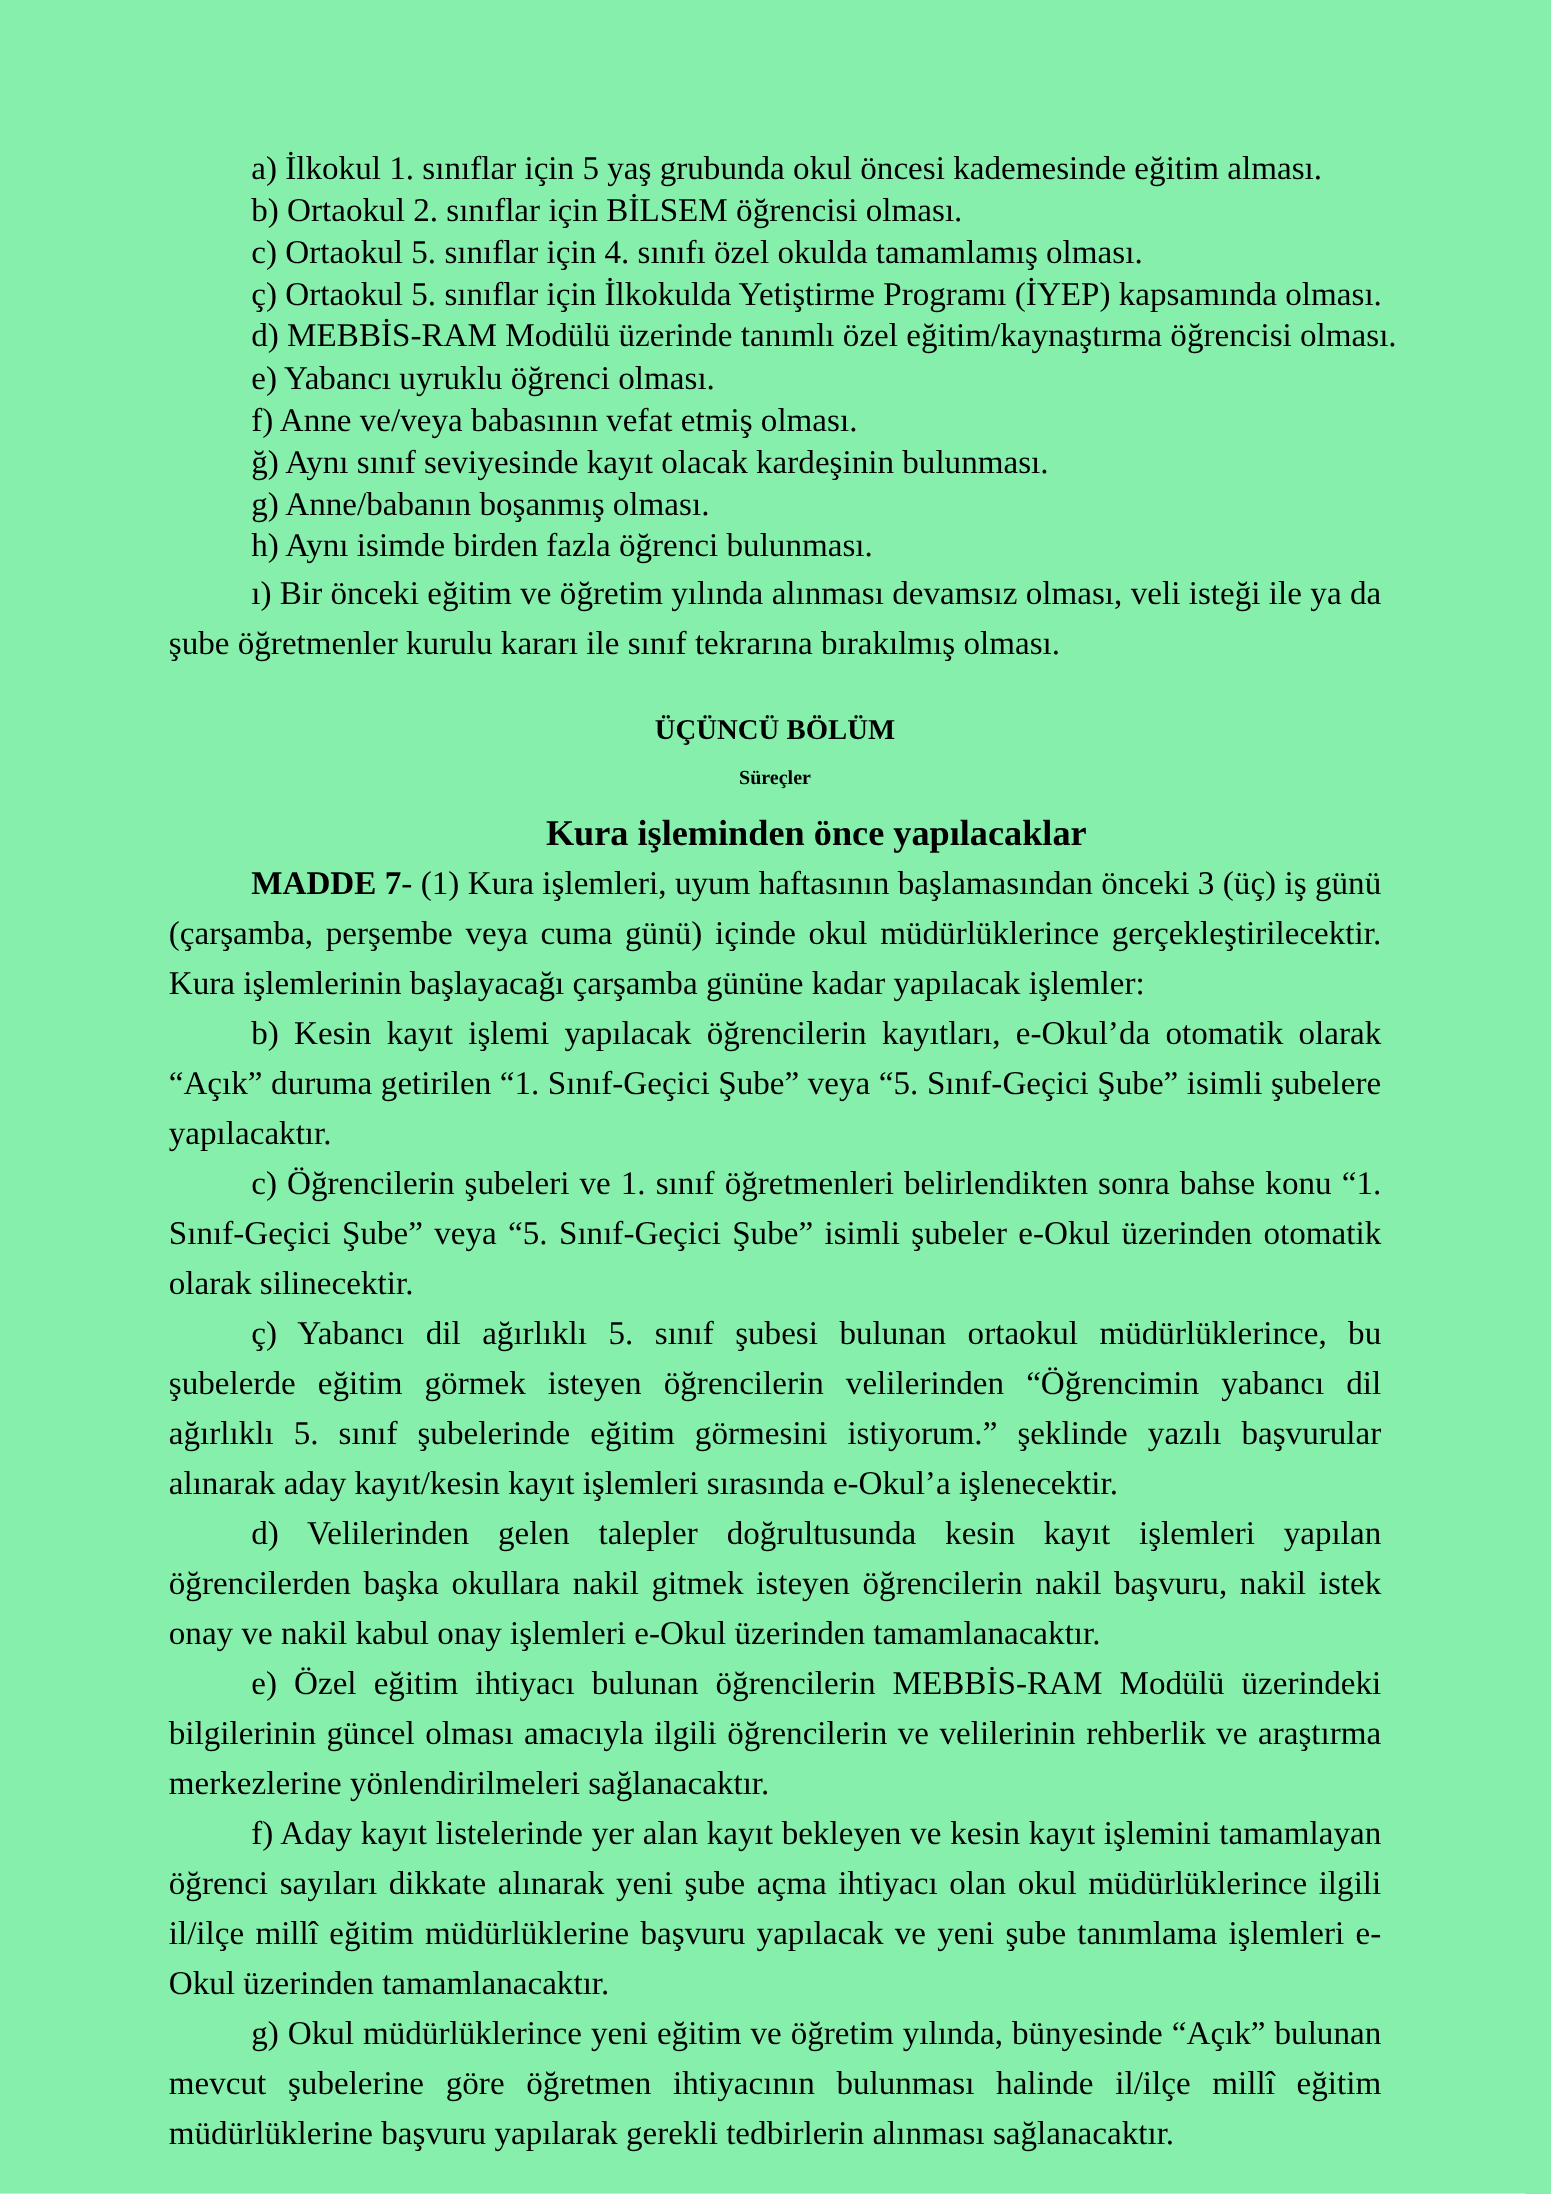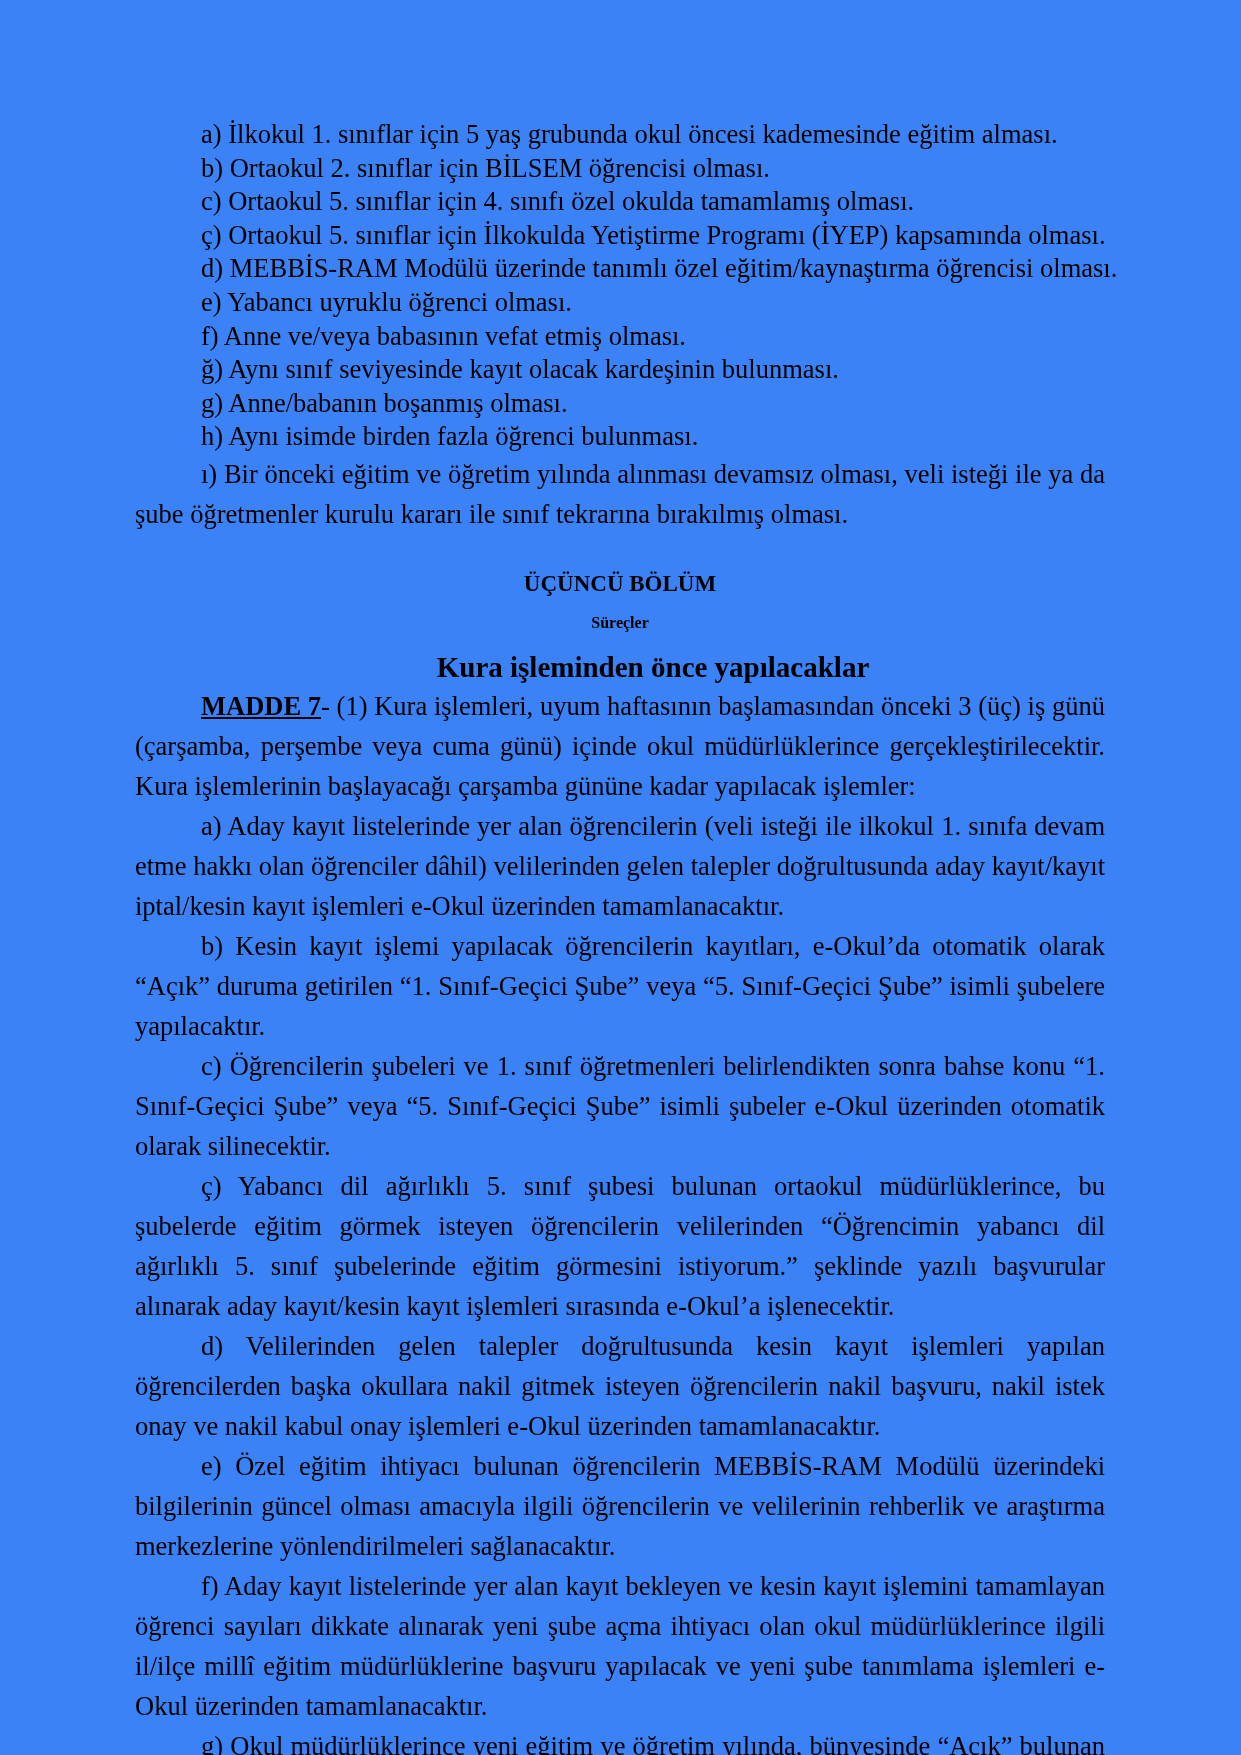--- a/index.html
+++ b/index.html
@@ -8,21 +8,21 @@
     background: #ffffff;
   }
   body {
     font-family: "Liberation Serif", "DejaVu Serif", serif;
     color: #000000;
   }
   .page {
     position: relative;
     width: 1241px;
     height: 1755px;
-    background: #3b82f6;
+    background: #86efac;
     overflow: hidden;
     box-sizing: border-box;
   }
   .content {
     position: absolute;
     left: 135px;
     top: 118px;
     width: 970px;
   }
   
@@ -67,21 +67,21 @@
   .section-heading {
     font-size: 29px;
     line-height: 38px;
     font-weight: bold;
     text-align: center;
     text-indent: 66px;
     margin: 0;
   }
   .spacer-lg { height: 30px; }
   .spacer-sm { height: 6px; }
-  b.madde { font-weight: bold; text-decoration: underline; }
+  b.madde { font-weight: bold; }
 </style>
 </head>
 <body>
 
 <div class="page">
   <div class="content">
 
     <ul class="simple-list">
       <li class="simple-item">a) İlkokul 1. sınıflar için 5 yaş grubunda okul öncesi kademesinde eğitim alması.</li>
       <li class="simple-item">b) Ortaokul 2. sınıflar için BİLSEM öğrencisi olması.</li>
@@ -101,21 +101,20 @@
 
     <p class="chapter-heading">ÜÇÜNCÜ BÖLÜM</p>
     <p class="chapter-subheading">Süreçler</p>
 
     <div class="spacer-sm"></div>
 
     <p class="section-heading">Kura işleminden önce yapılacaklar</p>
 
     <p class="para"><b class="madde">MADDE 7</b><span>- (1) Kura işlemleri, uyum haftasının başlamasından önceki 3 (üç) iş günü (çarşamba, perşembe veya cuma günü) içinde okul müdürlüklerince gerçekleştirilecektir. Kura işlemlerinin başlayacağı çarşamba gününe kadar yapılacak işlemler:</span></p>
 
-    <p class="para">a) Aday kayıt listelerinde yer alan öğrencilerin (veli isteği ile ilkokul 1. sınıfa devam etme hakkı olan öğrenciler dâhil) velilerinden gelen talepler doğrultusunda aday kayıt/kayıt iptal/kesin kayıt işlemleri e-Okul üzerinden tamamlanacaktır.</p>
     <p class="para">b) Kesin kayıt işlemi yapılacak öğrencilerin kayıtları, e-Okul’da otomatik olarak “Açık” duruma getirilen “1. Sınıf-Geçici Şube” veya “5. Sınıf-Geçici Şube” isimli şubelere yapılacaktır.</p>
     <p class="para">c) Öğrencilerin şubeleri ve 1. sınıf öğretmenleri belirlendikten sonra bahse konu “1. Sınıf-Geçici Şube” veya “5. Sınıf-Geçici Şube” isimli şubeler e-Okul üzerinden otomatik olarak silinecektir.</p>
     <p class="para">ç) Yabancı dil ağırlıklı 5. sınıf şubesi bulunan ortaokul müdürlüklerince, bu şubelerde eğitim görmek isteyen öğrencilerin velilerinden “Öğrencimin yabancı dil ağırlıklı 5. sınıf şubelerinde eğitim görmesini istiyorum.” şeklinde yazılı başvurular alınarak aday kayıt/kesin kayıt işlemleri sırasında e-Okul’a işlenecektir.</p>
     <p class="para">d) Velilerinden gelen talepler doğrultusunda kesin kayıt işlemleri yapılan öğrencilerden başka okullara nakil gitmek isteyen öğrencilerin nakil başvuru, nakil istek onay ve nakil kabul onay işlemleri e-Okul üzerinden tamamlanacaktır.</p>
     <p class="para">e) Özel eğitim ihtiyacı bulunan öğrencilerin MEBBİS-RAM Modülü üzerindeki bilgilerinin güncel olması amacıyla ilgili öğrencilerin ve velilerinin rehberlik ve araştırma merkezlerine yönlendirilmeleri sağlanacaktır.</p>
     <p class="para">f) Aday kayıt listelerinde yer alan kayıt bekleyen ve kesin kayıt işlemini tamamlayan öğrenci sayıları dikkate alınarak yeni şube açma ihtiyacı olan okul müdürlüklerince ilgili il/ilçe millî eğitim müdürlüklerine başvuru yapılacak ve yeni şube tanımlama işlemleri e-Okul üzerinden tamamlanacaktır.</p>
     <p class="para">g) Okul müdürlüklerince yeni eğitim ve öğretim yılında, bünyesinde “Açık” bulunan mevcut şubelerine göre öğretmen ihtiyacının bulunması halinde il/ilçe millî eğitim müdürlüklerine başvuru yapılarak gerekli tedbirlerin alınması sağlanacaktır.</p>
 
   </div>
 </div>

